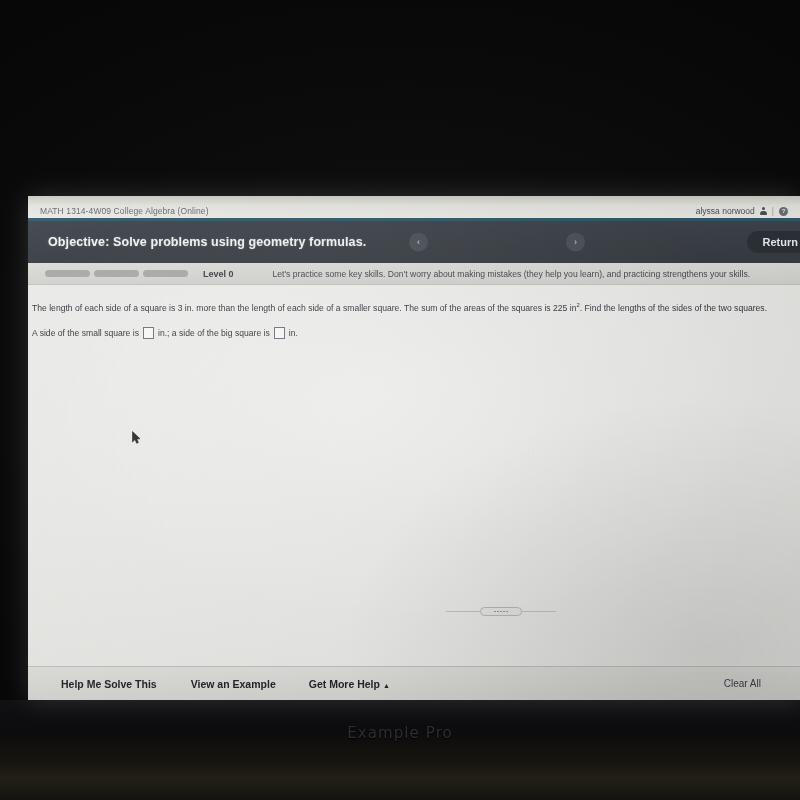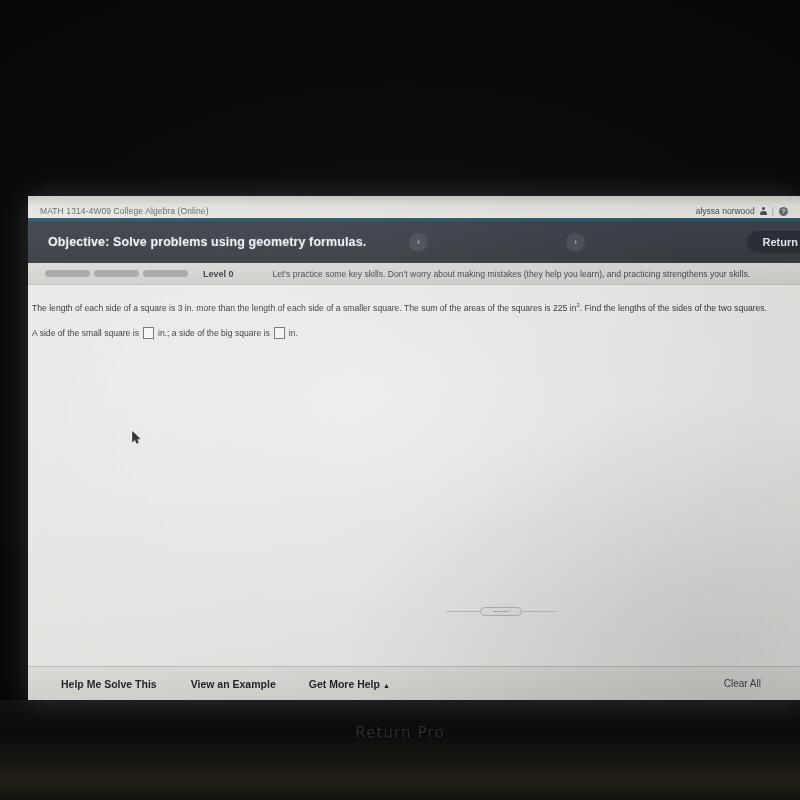--- a/index.html
+++ b/index.html
@@ -194,21 +194,21 @@
   }
 </style>
 </head>
 <body>
 
 <div id="photo">
 
   <div id="laptop-base">
     
   </div>
-  <div id="laptop-brand">Return Pro</div>
+  <div id="laptop-brand">Example Pro</div>
 
   <div id="screen">
     <div class="app">
 
       <div id="course-bar">
         <div id="course-title">MATH 1314-4W09 College Algebra (Online)</div>
         <div class="user-zone">
           <span>alyssa norwood</span>
           <span class="ico-person"></span>
           <span class="sep">|</span>

